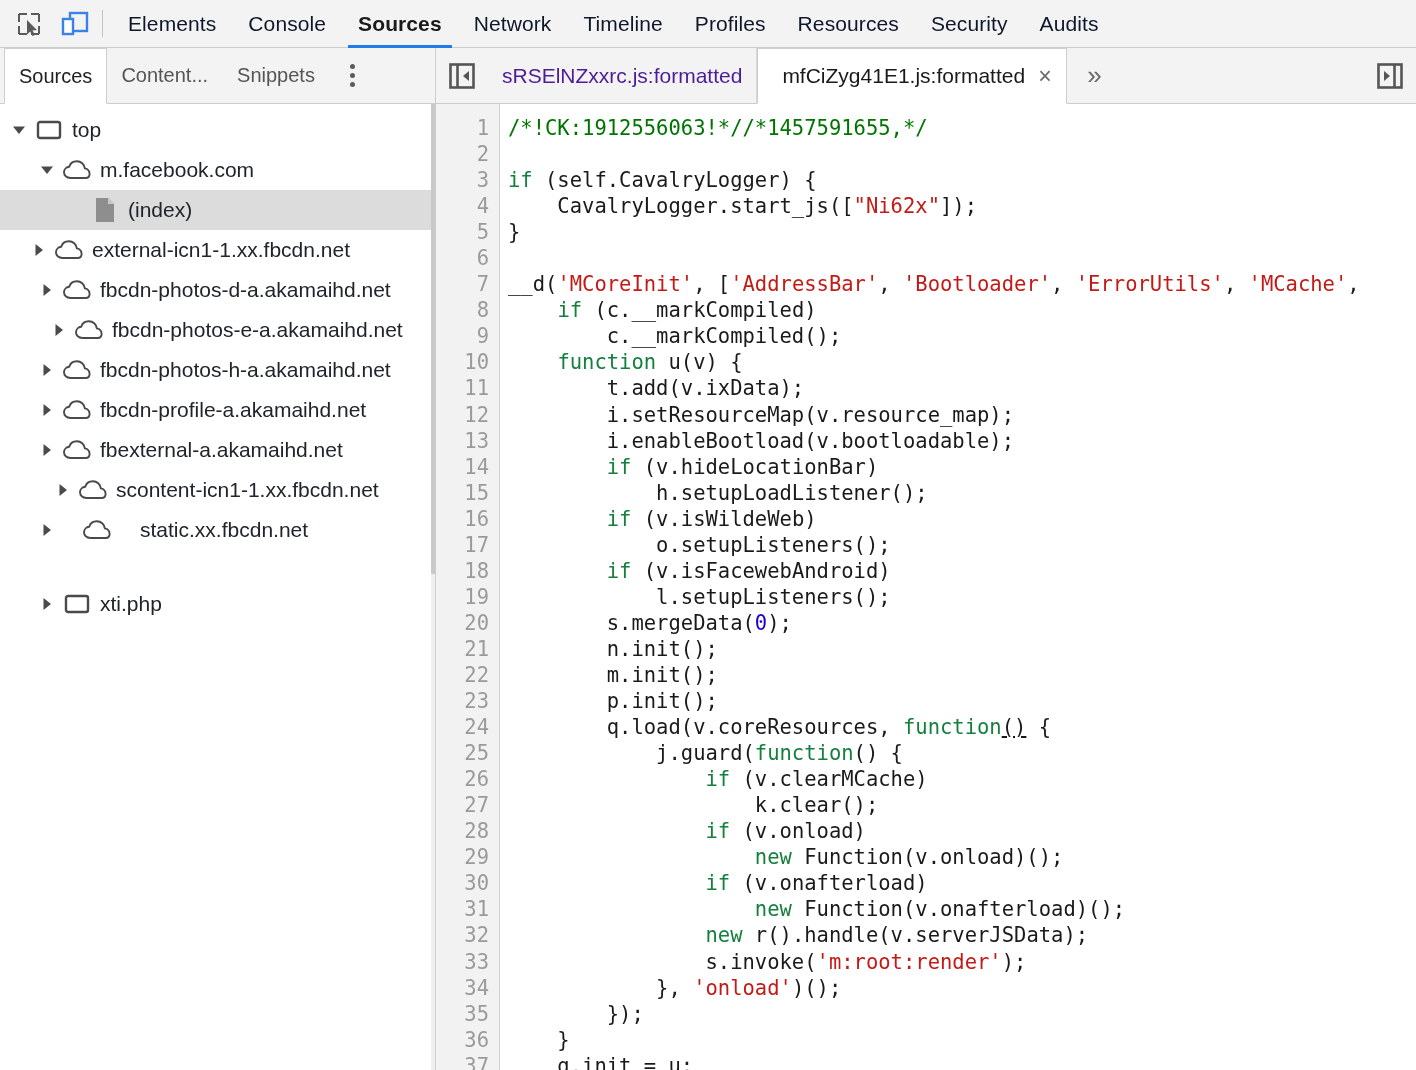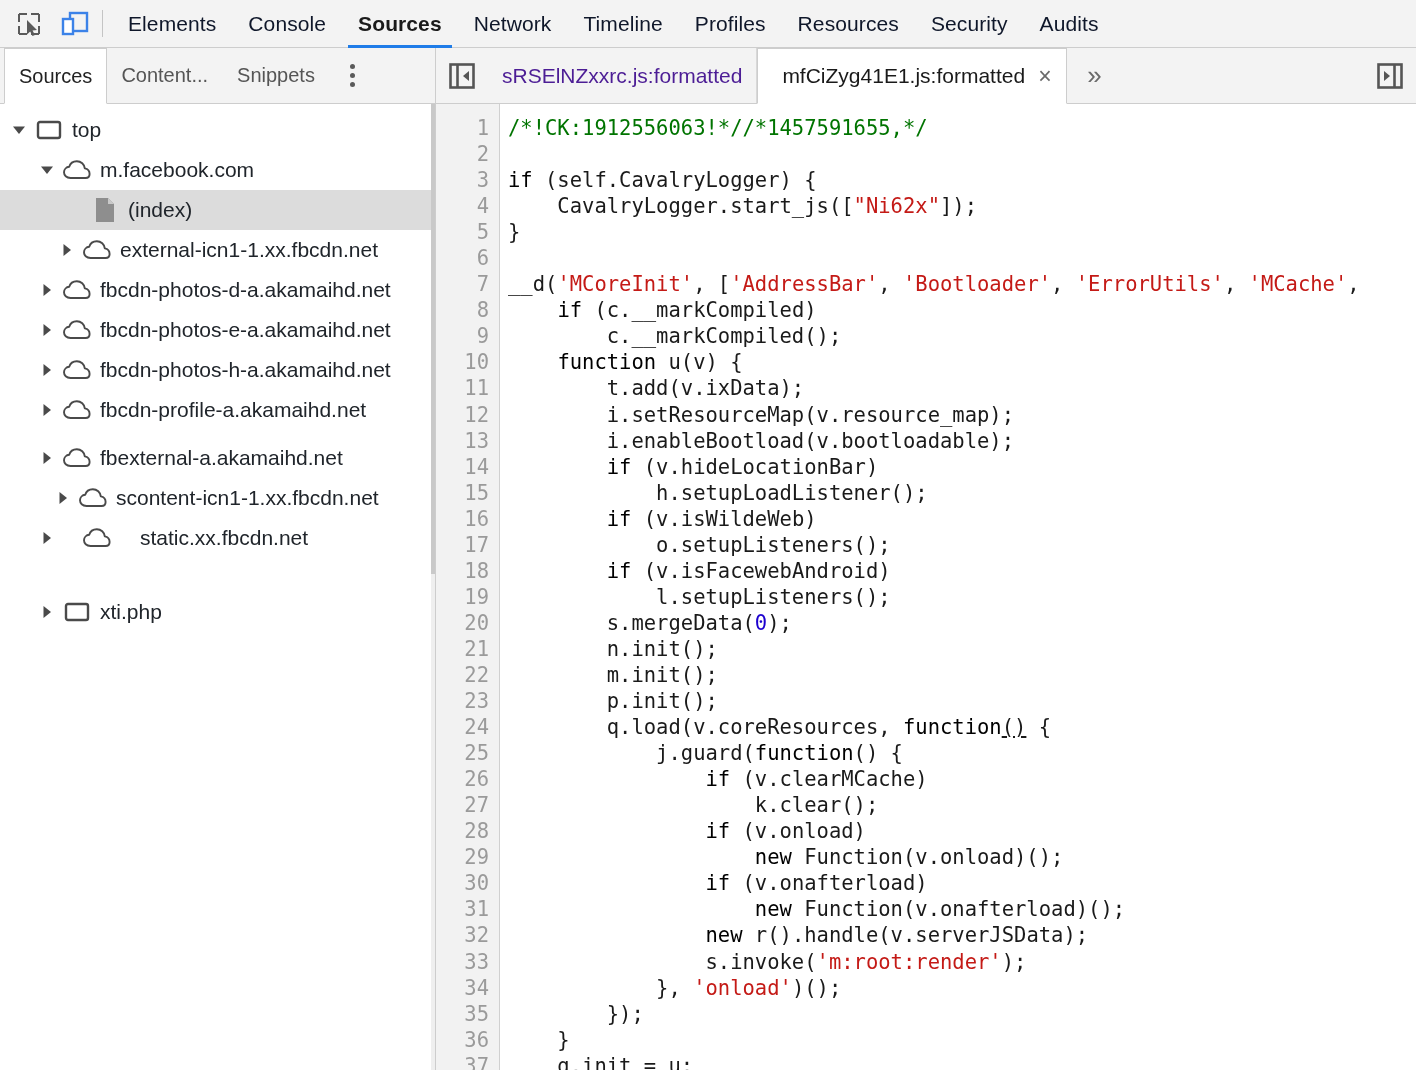--- a/index.html
+++ b/index.html
@@ -227,21 +227,21 @@
   .code {
     flex: 1;
     padding: 11px 0 0 8px;
     white-space: pre;
     overflow: hidden;
     color: #1a1a1a;
   }
   .code div { height: 26.05px; }
 
   .cm   { color: #007400; }  
-  .kw   { color: #000000; }  
+  .kw   { color: #15803d; }  
   .str  { color: #c41a16; }  
   .num  { color: #1c00cf; }  
   .bm   { text-decoration: underline; } 
 </style>
 </head>
 <body>
 
 <div id="devtools">
 
   <div class="main-tabbar">
@@ -340,21 +340,21 @@
           <div class="tree-row selected" style="padding-left: 62px;">
             <span class="tw"></span>
             <span class="ticon">
               <svg width="22" height="26" viewBox="0 0 22 26">
                 <path d="M2 1 H14 L20 7 V25 H2 Z" fill="#8e8e8e"></path>
                 <path d="M14 1 V7 H20 Z" fill="#c9c9c9"></path>
               </svg>
             </span>
             <span class="tlabel">(index)</span>
           </div>
-          <div class="tree-row" style="padding-left: 54px;">
+          <div class="tree-row" style="padding-left: 26px;">
             <span class="tw">
               <svg width="16" height="16" viewBox="0 0 16 16">
                 <path d="M4.5 2 L12 8 L4.5 14 Z" fill="#4a4a4a"></path>
               </svg>
             </span>
             <span class="ticon">
               <svg width="28" height="20" viewBox="0 0 28 20">
                 <path d="M7.5 18 C3.4 18 1 15.3 1 12.3 C1 9.4 3.3 7 6.2 6.8 C7.2 3.4 10.2 1.2 13.8 1.2 C18 1.2 21.4 4.4 21.8 8.4 C24.6 8.9 26.6 11.2 26.6 14 C26.6 16.3 25 18 22.6 18 Z" fill="none" stroke="#4a4a4a" stroke-width="1.9" stroke-linejoin="round"></path>
               </svg>
             </span>
@@ -366,60 +366,60 @@
                 <path d="M4.5 2 L12 8 L4.5 14 Z" fill="#4a4a4a"></path>
               </svg>
             </span>
             <span class="ticon">
               <svg width="28" height="20" viewBox="0 0 28 20">
                 <path d="M7.5 18 C3.4 18 1 15.3 1 12.3 C1 9.4 3.3 7 6.2 6.8 C7.2 3.4 10.2 1.2 13.8 1.2 C18 1.2 21.4 4.4 21.8 8.4 C24.6 8.9 26.6 11.2 26.6 14 C26.6 16.3 25 18 22.6 18 Z" fill="none" stroke="#4a4a4a" stroke-width="1.9" stroke-linejoin="round"></path>
               </svg>
             </span>
             <span class="tlabel">fbcdn-photos-d-a.akamaihd.net</span>
           </div>
+          <div class="tree-row" style="padding-left: 34px; margin-left: 12px;">
+            <span class="tw">
+              <svg width="16" height="16" viewBox="0 0 16 16">
+                <path d="M4.5 2 L12 8 L4.5 14 Z" fill="#4a4a4a"></path>
+              </svg>
+            </span>
+            <span class="ticon">
+              <svg width="28" height="20" viewBox="0 0 28 20">
+                <path d="M7.5 18 C3.4 18 1 15.3 1 12.3 C1 9.4 3.3 7 6.2 6.8 C7.2 3.4 10.2 1.2 13.8 1.2 C18 1.2 21.4 4.4 21.8 8.4 C24.6 8.9 26.6 11.2 26.6 14 C26.6 16.3 25 18 22.6 18 Z" fill="none" stroke="#4a4a4a" stroke-width="1.9" stroke-linejoin="round"></path>
+              </svg>
+            </span>
+            <span class="tlabel">fbcdn-photos-e-a.akamaihd.net</span>
+          </div>
           <div class="tree-row" style="padding-left: 34px;">
             <span class="tw">
               <svg width="16" height="16" viewBox="0 0 16 16">
                 <path d="M4.5 2 L12 8 L4.5 14 Z" fill="#4a4a4a"></path>
               </svg>
             </span>
             <span class="ticon">
               <svg width="28" height="20" viewBox="0 0 28 20">
                 <path d="M7.5 18 C3.4 18 1 15.3 1 12.3 C1 9.4 3.3 7 6.2 6.8 C7.2 3.4 10.2 1.2 13.8 1.2 C18 1.2 21.4 4.4 21.8 8.4 C24.6 8.9 26.6 11.2 26.6 14 C26.6 16.3 25 18 22.6 18 Z" fill="none" stroke="#4a4a4a" stroke-width="1.9" stroke-linejoin="round"></path>
               </svg>
             </span>
-            <span class="tlabel">fbcdn-photos-e-a.akamaihd.net</span>
+            <span class="tlabel">fbcdn-photos-h-a.akamaihd.net</span>
           </div>
           <div class="tree-row" style="padding-left: 34px;">
             <span class="tw">
               <svg width="16" height="16" viewBox="0 0 16 16">
                 <path d="M4.5 2 L12 8 L4.5 14 Z" fill="#4a4a4a"></path>
               </svg>
             </span>
             <span class="ticon">
               <svg width="28" height="20" viewBox="0 0 28 20">
                 <path d="M7.5 18 C3.4 18 1 15.3 1 12.3 C1 9.4 3.3 7 6.2 6.8 C7.2 3.4 10.2 1.2 13.8 1.2 C18 1.2 21.4 4.4 21.8 8.4 C24.6 8.9 26.6 11.2 26.6 14 C26.6 16.3 25 18 22.6 18 Z" fill="none" stroke="#4a4a4a" stroke-width="1.9" stroke-linejoin="round"></path>
               </svg>
             </span>
-            <span class="tlabel">fbcdn-photos-h-a.akamaihd.net</span>
+            <span class="tlabel">fbcdn-profile-a.akamaihd.net</span>
           </div>
           <div class="tree-row" style="padding-left: 34px;">
-            <span class="tw">
-              <svg width="16" height="16" viewBox="0 0 16 16">
-                <path d="M4.5 2 L12 8 L4.5 14 Z" fill="#4a4a4a"></path>
-              </svg>
-            </span>
-            <span class="ticon">
-              <svg width="28" height="20" viewBox="0 0 28 20">
-                <path d="M7.5 18 C3.4 18 1 15.3 1 12.3 C1 9.4 3.3 7 6.2 6.8 C7.2 3.4 10.2 1.2 13.8 1.2 C18 1.2 21.4 4.4 21.8 8.4 C24.6 8.9 26.6 11.2 26.6 14 C26.6 16.3 25 18 22.6 18 Z" fill="none" stroke="#4a4a4a" stroke-width="1.9" stroke-linejoin="round"></path>
-              </svg>
-            </span>
-            <span class="tlabel">fbcdn-profile-a.akamaihd.net</span>
-          </div>
-          <div class="tree-row" style="padding-left: 34px; margin-top: 8px;">
             <span class="tw">
               <svg width="16" height="16" viewBox="0 0 16 16">
                 <path d="M4.5 2 L12 8 L4.5 14 Z" fill="#4a4a4a"></path>
               </svg>
             </span>
             <span class="ticon">
               <svg width="28" height="20" viewBox="0 0 28 20">
                 <path d="M7.5 18 C3.4 18 1 15.3 1 12.3 C1 9.4 3.3 7 6.2 6.8 C7.2 3.4 10.2 1.2 13.8 1.2 C18 1.2 21.4 4.4 21.8 8.4 C24.6 8.9 26.6 11.2 26.6 14 C26.6 16.3 25 18 22.6 18 Z" fill="none" stroke="#4a4a4a" stroke-width="1.9" stroke-linejoin="round"></path>
               </svg>
             </span>

